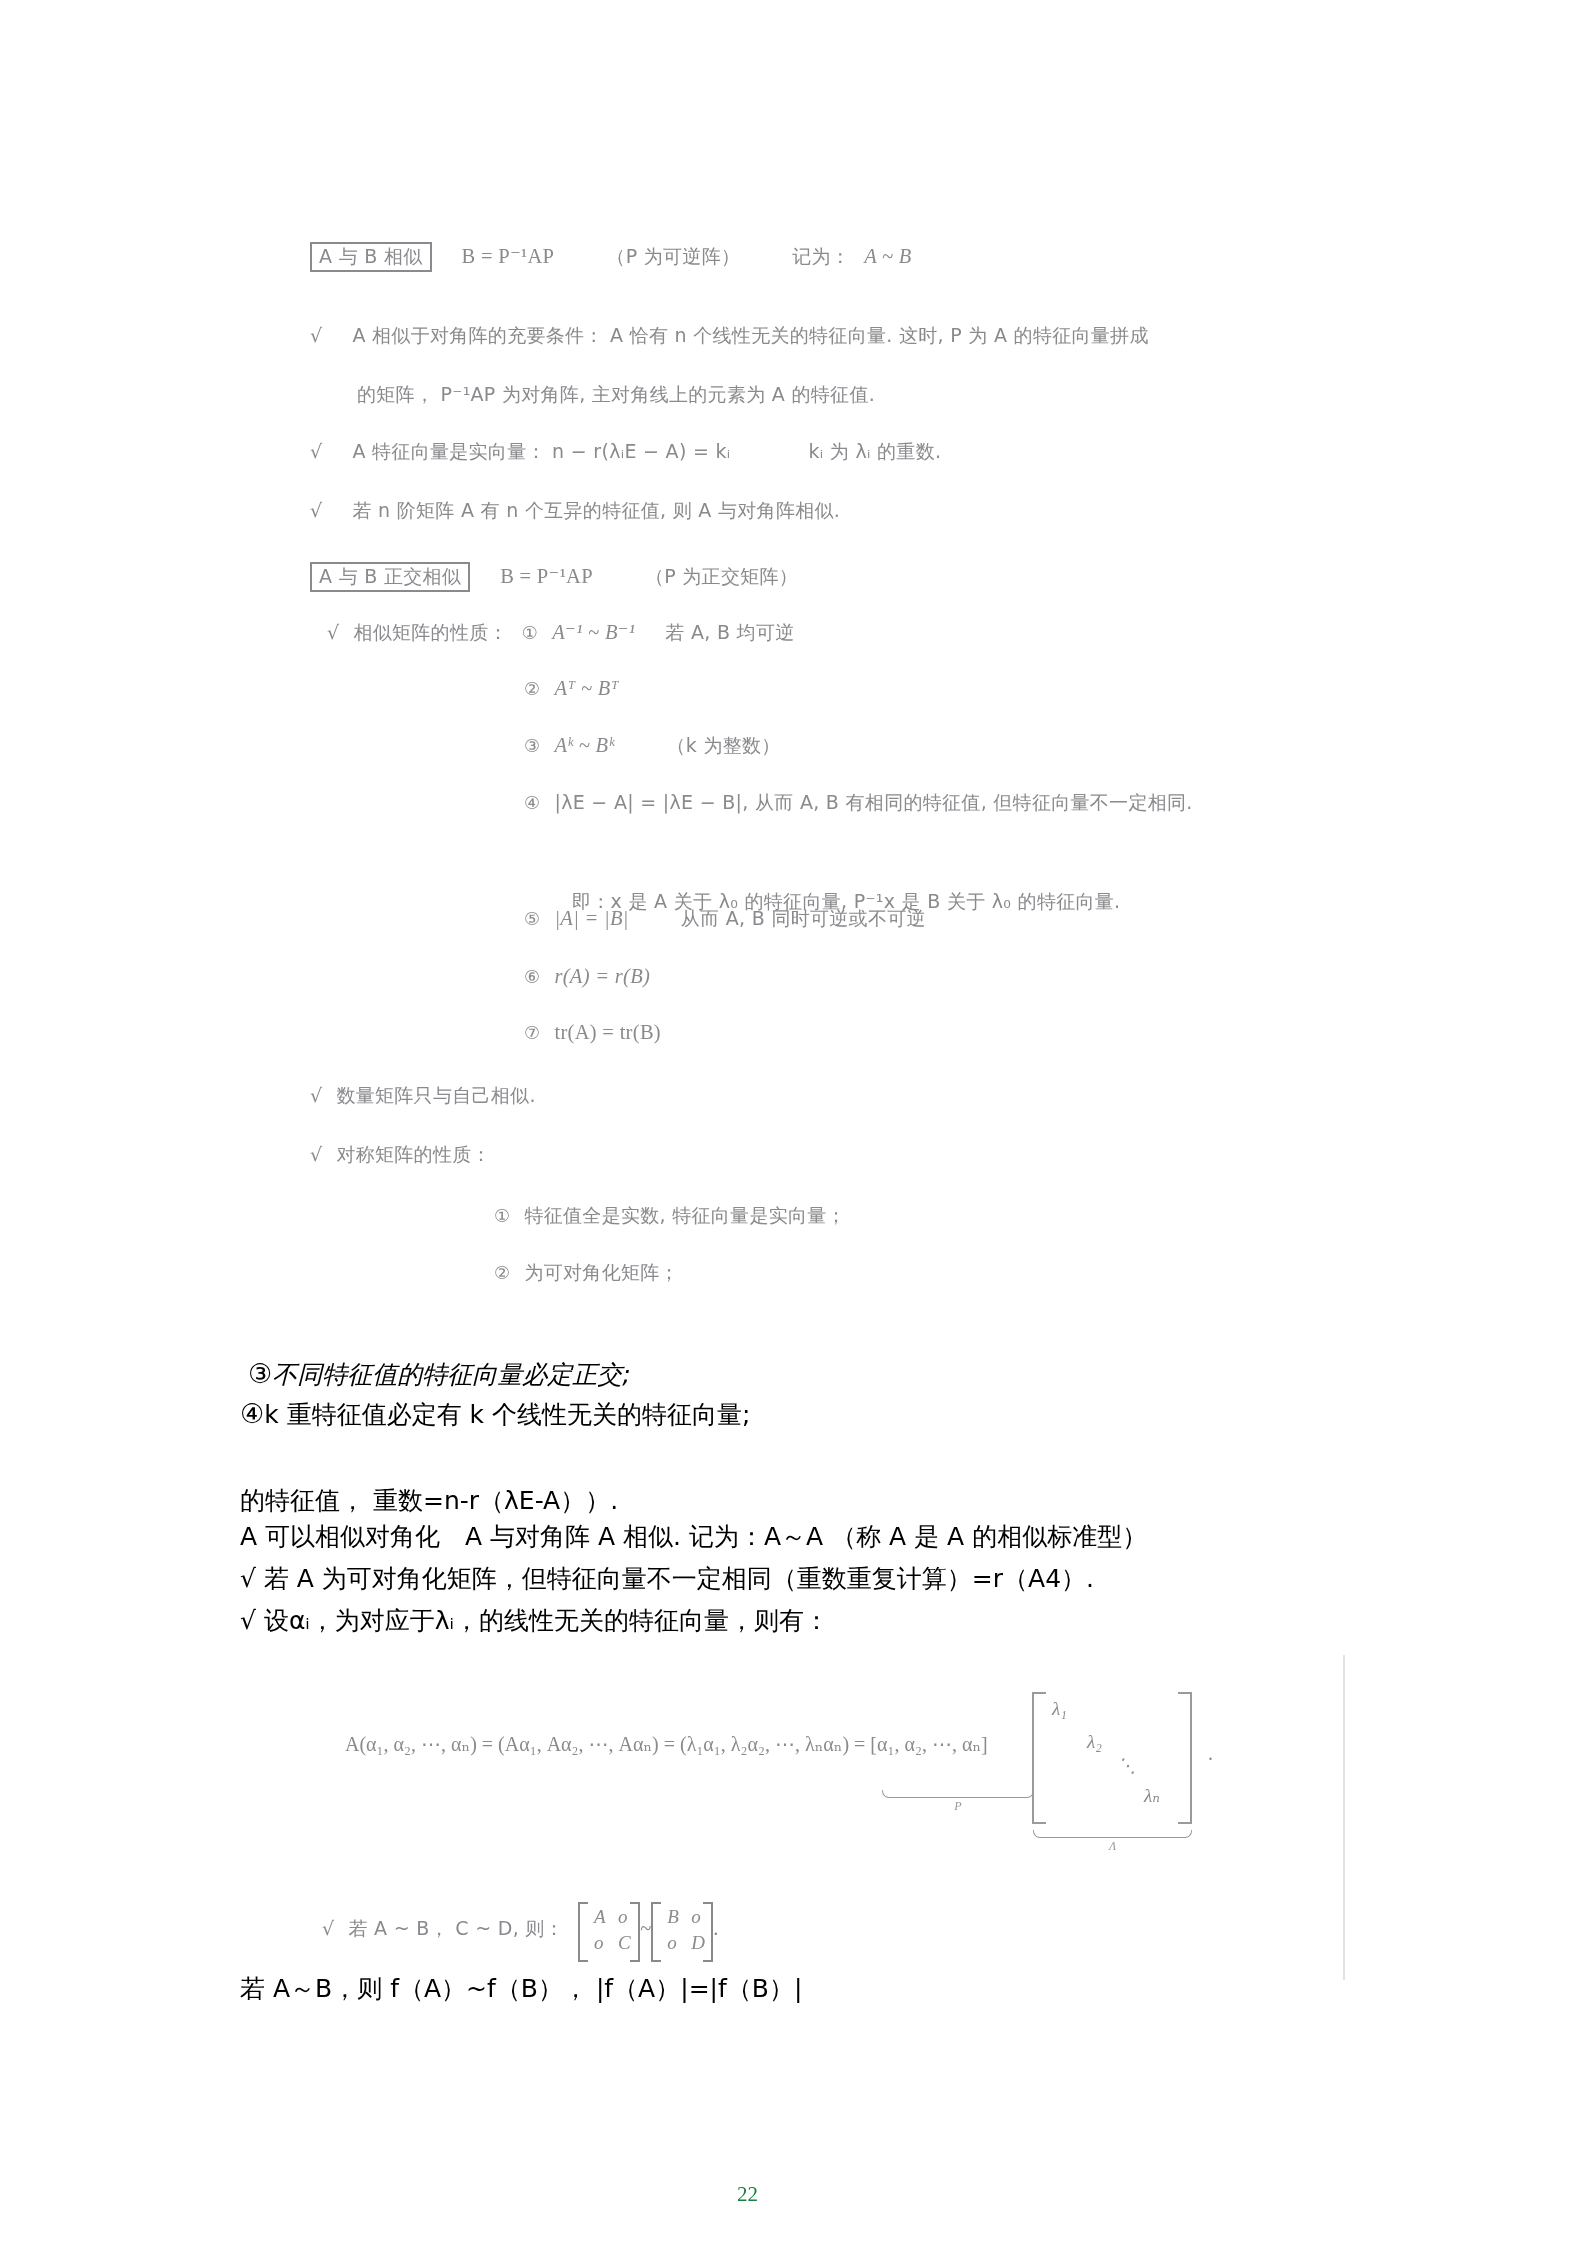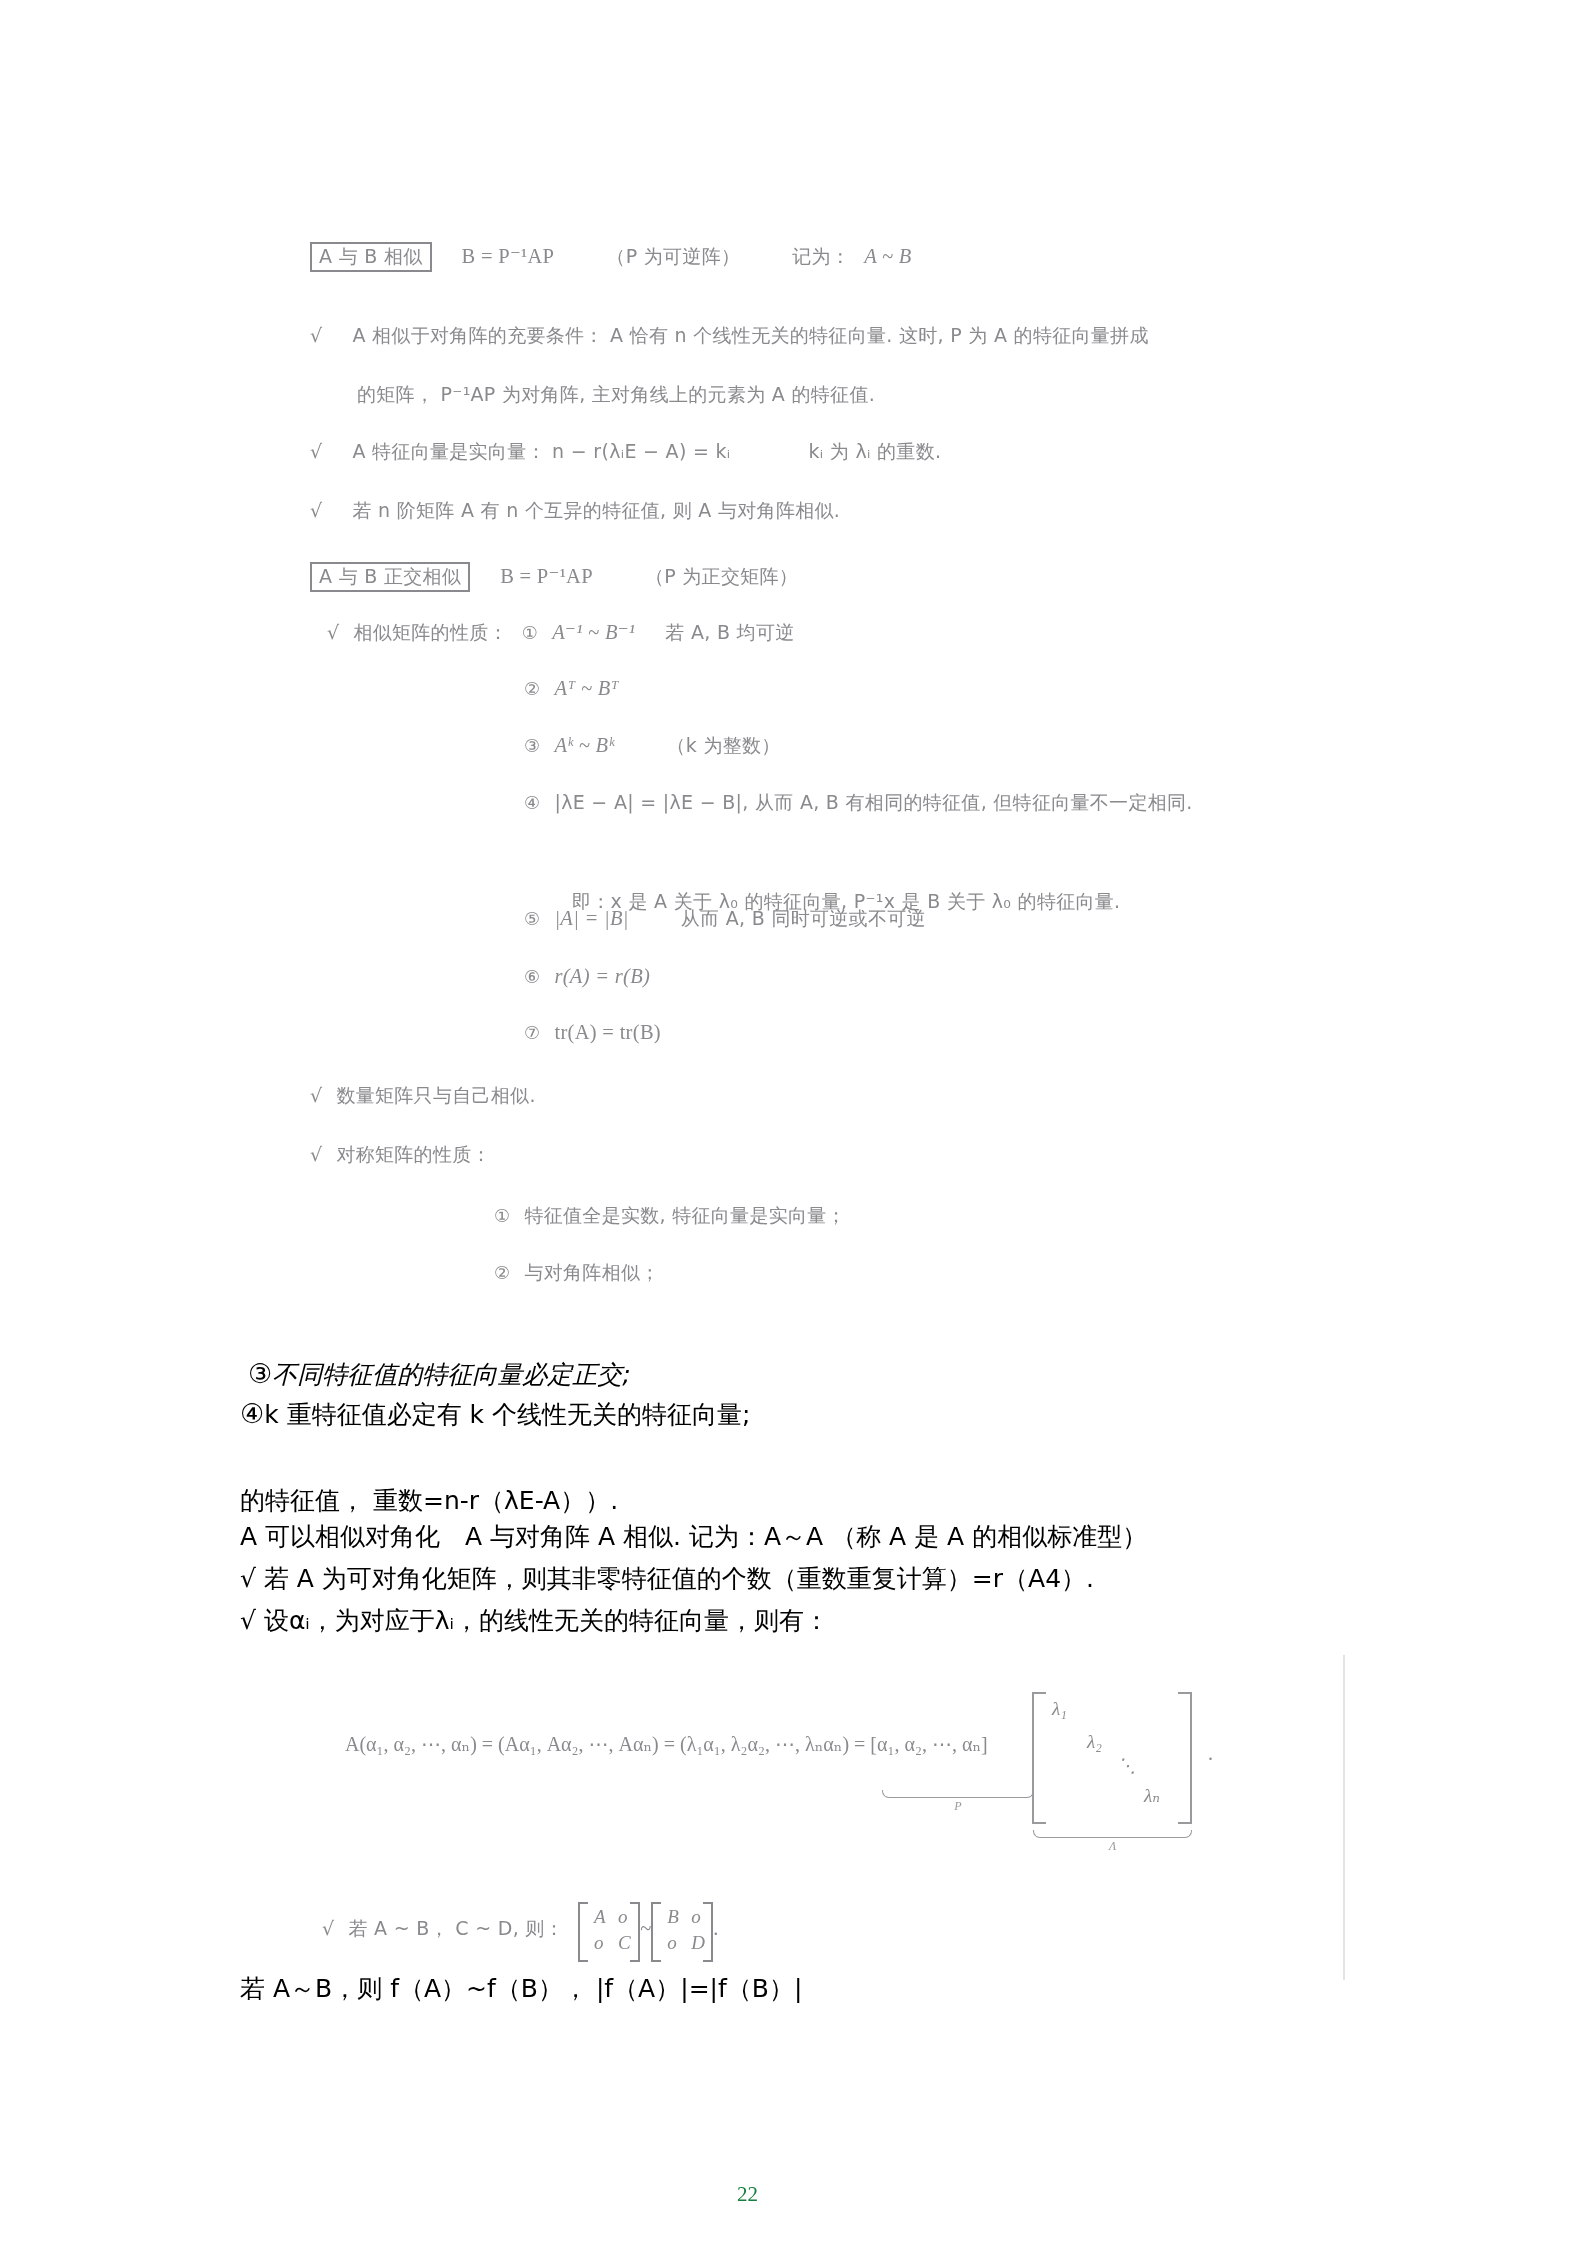--- a/index.html
+++ b/index.html
@@ -232,21 +232,21 @@
       <span class="ck">√</span><span class="gap-s"></span><span class="cjk">数量矩阵只与自己相似.</span>
     </div>
     <div class="ln" style="left:310px; top:1144px;">
       <span class="ck">√</span><span class="gap-s"></span><span class="cjk">对称矩阵的性质：</span>
     </div>
 
     <div class="ln" style="left:494px; top:1205px;">
       <span class="circ">①</span><span class="gap-s"></span><span class="cjk">特征值全是实数, 特征向量是实向量；</span>
     </div>
     <div class="ln" style="left:494px; top:1262px;">
-      <span class="circ">②</span><span class="gap-s"></span><span class="cjk">与对角阵相似；</span>
+      <span class="circ">②</span><span class="gap-s"></span><span class="cjk">为可对角化矩阵；</span>
     </div>
   </div>
 
   <div class="typed" style="left:248px; top:1360px;font-style:italic;">
     <span class="cnum">③</span><span>不同特征值的特征向量必定正交;</span>
   </div>
 
   <div class="typed" style="left:240px; top:1400px;">
     <span class="cnum">④</span><span>k 重特征值必定有 k 个线性无关的特征向量;</span>
   </div>
@@ -254,21 +254,21 @@
 
   <div class="typed" style="left:240px; top:1482px;margin-top:6px;">
     <span>的特征值， 重数=n-r（λE-A））.</span>
   </div>
 
   <div class="typed" style="left:240px; top:1524px;">
     <span>A 可以相似对角化　A 与对角阵 A 相似. 记为：A～A （称 A 是 A 的相似标准型）</span>
   </div>
 
   <div class="typed" style="left:240px; top:1566px;">
-    <span>√ 若 A 为可对角化矩阵，则其非零特征值的个数（重数重复计算）=r（A4）.</span>
+    <span>√ 若 A 为可对角化矩阵，但特征向量不一定相同（重数重复计算）=r（A4）.</span>
   </div>
 
   <div class="typed" style="left:240px; top:1608px;">
     <span>√ 设αᵢ，为对应于λᵢ，的线性无关的特征向量，则有：</span>
   </div>
 
   <div class="formula-wrap" style="left:0; top:0; width:1587px; height:2245px;">
 
     <div class="formula-main" style="left:345px; top:1732px;">A(α₁, α₂, ⋯, αₙ) = (Aα₁, Aα₂, ⋯, Aαₙ) = (λ₁α₁, λ₂α₂, ⋯, λₙαₙ) = [α₁, α₂, ⋯, αₙ]</div>
 

